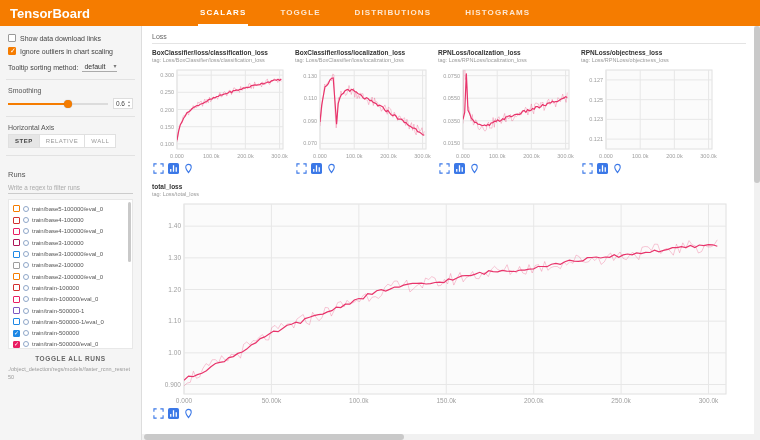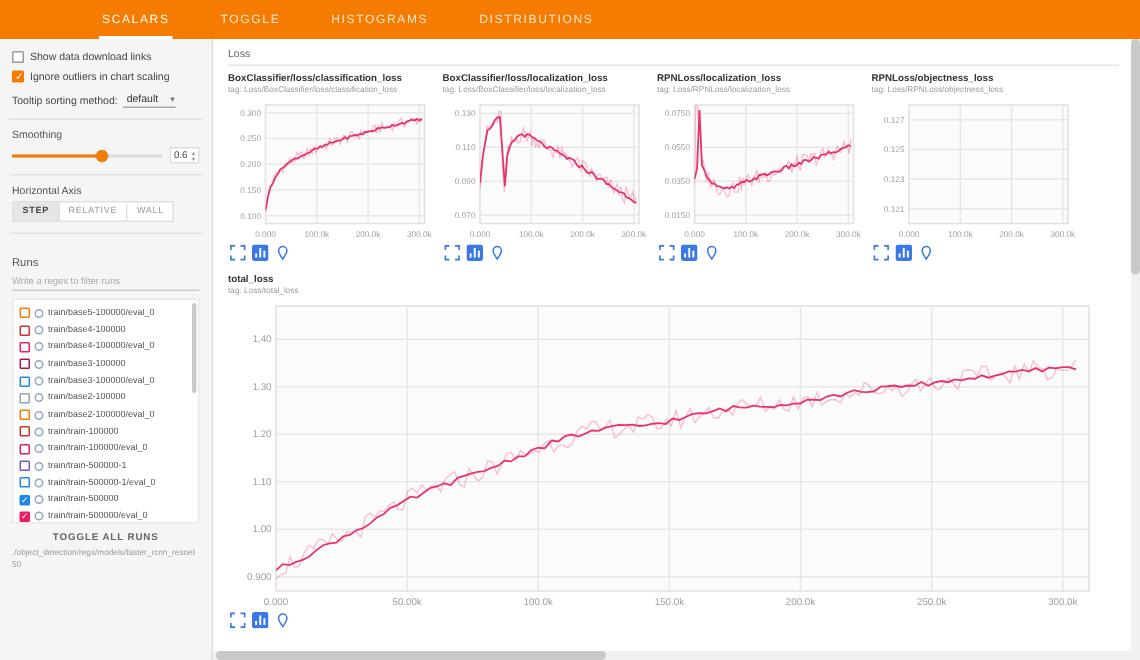--- a/index.html
+++ b/index.html
@@ -3,21 +3,21 @@
 <meta charset="utf-8">
 <style>
   *{box-sizing:border-box;margin:0;padding:0}
   html,body{background:#d8d8d8}
   body{font-family:"Liberation Sans",sans-serif}
   .app{width:760px;height:440px;background:#fff;position:relative;overflow:hidden;display:flex;flex-direction:column;box-shadow:0 0 4px rgba(0,0,0,.4)}
   
   .topbar{height:26px;flex:0 0 26px;background:#f57c00;display:flex;align-items:stretch;color:#fff;padding-left:10px}
   .logo{font-size:13px;font-weight:bold;width:132px;display:flex;align-items:center}
   .tabs{display:flex;gap:30px;margin-left:56px}
-  .tab{font-size:8px;font-weight:normal;letter-spacing:1.1px;color:#fff;opacity:.82;display:flex;align-items:center;border-bottom:2px solid transparent;padding:0 2px;cursor:pointer}
+  .tab{font-size:8px;font-weight:bold;letter-spacing:1.1px;color:#fff;opacity:.82;display:flex;align-items:center;border-bottom:2px solid transparent;padding:0 2px;cursor:pointer}
   .tab.active{opacity:1;border-bottom-color:#fff}
   
   .body{flex:1;display:flex;min-height:0}
   .sidebar{width:142px;flex:0 0 142px;background:#f5f5f5;border-right:1px solid #ddd;padding:8px 8px 4px;font-size:7px;color:#444;overflow:hidden}
   .cb-row{display:flex;align-items:center;gap:4px;margin-bottom:5px;cursor:pointer}
   .cb{width:8px;height:8px;border:1px solid #9a9a9a;border-radius:1px;background:#fff;flex:0 0 8px;position:relative}
   .cb.on{background:#f57c00;border-color:#f57c00}
   .cb.on::after{content:"\2713";position:absolute;left:1px;top:-1px;font-size:7px;color:#fff}
   .tooltip-row{display:flex;align-items:center;gap:4px;margin:7px 0 2px}
   .select{border-bottom:1px solid #aaa;padding:1px 12px 1px 2px;position:relative;cursor:pointer;color:#333;min-width:34px}
@@ -61,25 +61,26 @@
   .h-scrollbar{position:absolute;left:0;right:0;bottom:0;height:6px;background:#f1f1f1}
   .h-scrollbar .thumb{height:100%;width:42%;margin-left:2px;background:#c9c9c9;border-radius:3px}
   .v-scrollbar{position:absolute;right:0;top:26px;bottom:0;width:6px;background:#f1f1f1}
   .v-scrollbar .thumb{width:100%;height:38%;background:#c9c9c9;border-radius:3px}
 </style>
 </head>
 <body>
 
 <div class="app">
   <header class="topbar">
+    <div class="logo">TensorBoard</div>
     <nav class="tabs">
         <div class="tab active">SCALARS</div>
         <div class="tab">TOGGLE</div>
+        <div class="tab">DISTRIBUTIONS</div>
         <div class="tab">HISTOGRAMS</div>
-        <div class="tab">DISTRIBUTIONS</div>
       </nav>
   </header>
 
   <div class="body">
     <aside class="sidebar">
       <div class="cb-row">
         <span class="cb" id="cb-download"></span>
         <span>Show data download links</span>
       </div>
       <div class="cb-row">

